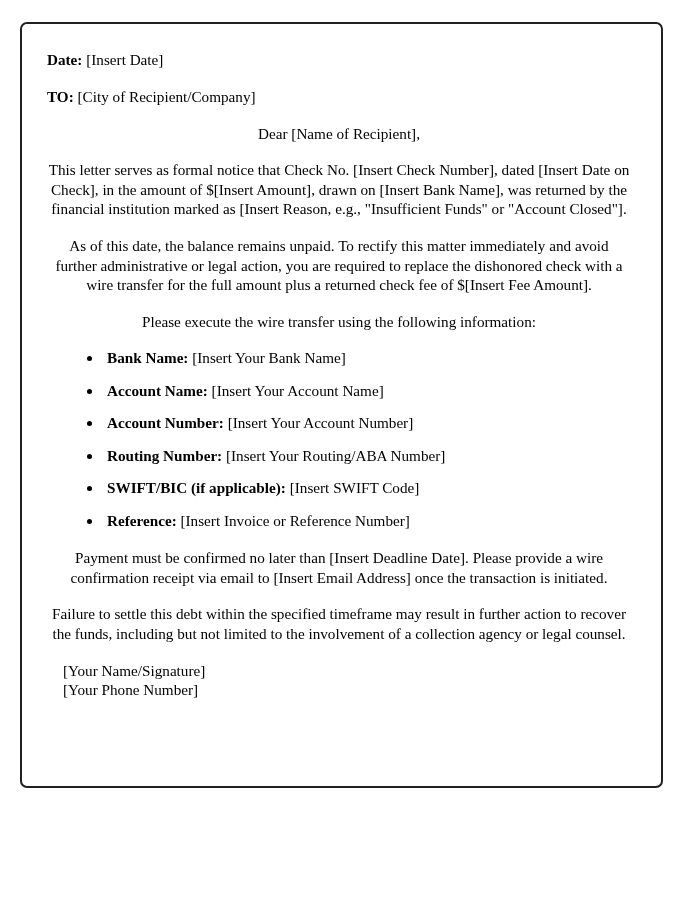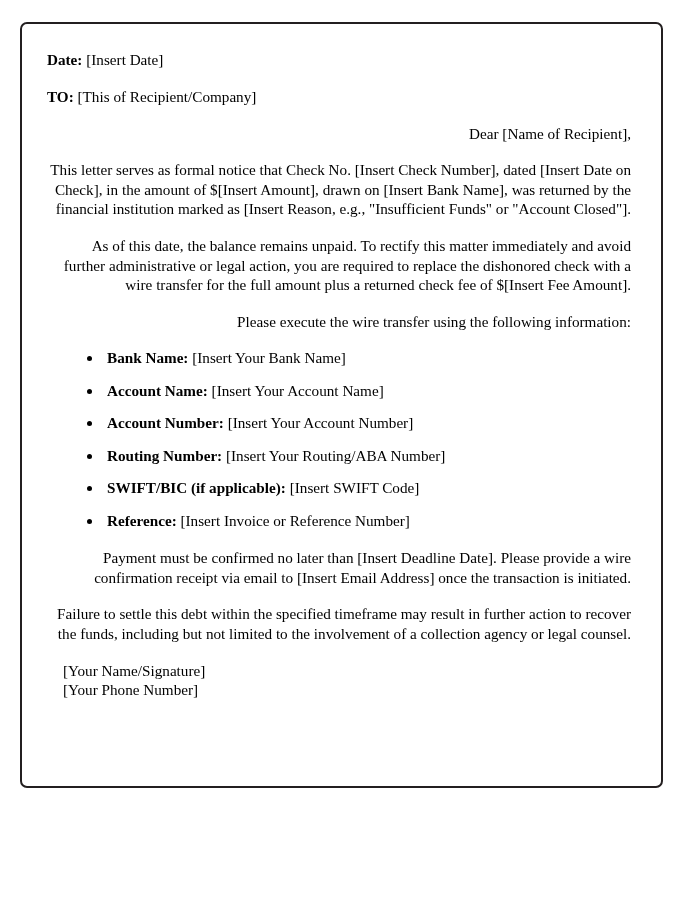--- a/index.html
+++ b/index.html
@@ -50,21 +50,21 @@
     font-weight: bold;
   }
   .subject {
     font-weight: bold;
     margin: 0 0 17px 0;
     line-height: 1.28;
     max-width: 590px;
   }
   p.para {
     margin: 0 0 17px 0;
-    text-align: right;
+    text-align: center;
     max-width: 588px;
     line-height: 1.29;
   }
   ul.details {
     list-style: disc outside;
     margin: 0 0 17px 0;
     padding-left: 44px;
   }
   ul.details li {
     margin: 12px;
@@ -89,21 +89,21 @@
       <div class="block">
         <div class="line">
           <span class="lbl">Date:</span>
           <span>[Insert Date]</span>
         </div>
       </div>
 
       <div class="block">
         <div class="line">
           <span class="lbl">TO:</span>
-          <span>[This of Recipient/Company]</span>
+          <span>[City of Recipient/Company]</span>
         </div>
       </div>
 
 
       <p class="para">Dear [Name of Recipient],</p>
 
       <p class="para">This letter serves as formal notice that Check No. [Insert Check Number], dated [Insert Date on Check], in the amount of $[Insert Amount], drawn on [Insert Bank Name], was returned by the financial institution marked as [Insert Reason, e.g., "Insufficient Funds" or "Account Closed"].</p>
 
       <p class="para">As of this date, the balance remains unpaid. To rectify this matter immediately and avoid further administrative or legal action, you are required to replace the dishonored check with a wire transfer for the full amount plus a returned check fee of $[Insert Fee Amount].</p>
 

